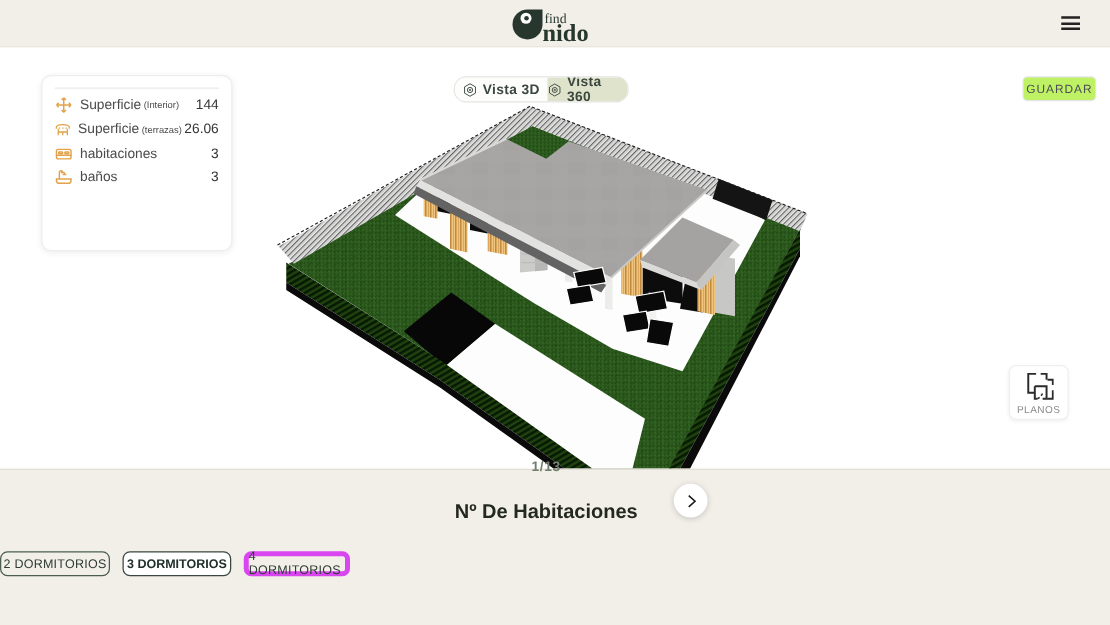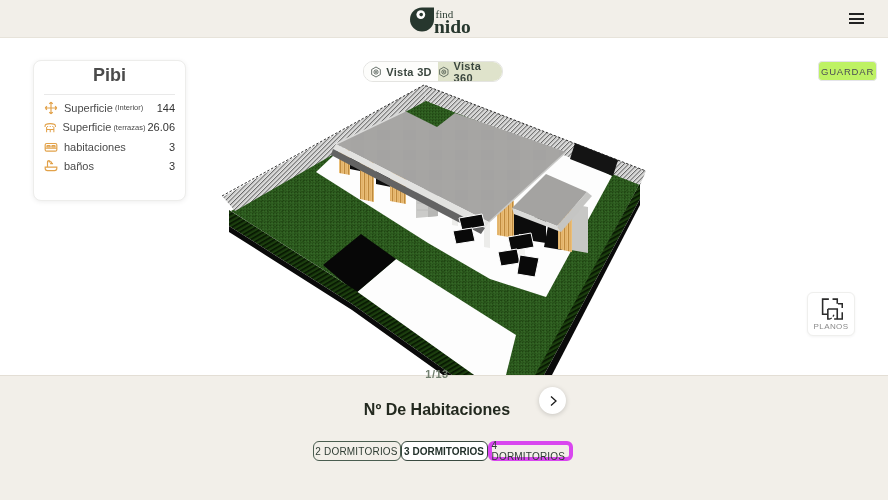--- a/index.html
+++ b/index.html
@@ -151,21 +151,20 @@
 
 <polygon points="498,252 517,249 520,263 501,266" fill="#090909"></polygon>
 
 <polygon points="520,255 539,258 535,277 517,274" fill="#090909"></polygon>
 </g>
 </svg>
 
 <div style="position:absolute;left:33px;top:60px;width:153px;height:141px;background:#fff;
   border:1px solid #ededeb;border-radius:8px;box-shadow:0 1px 5px rgba(0,0,0,0.07)">
 
-  <div style="text-align:center;padding-top:5px;font-size:18px;line-height:19px;font-weight:bold;color:#4b4b4b">Pibi</div>
 
 
   <div style="margin:9px 10px 0;border-top:1px solid #e9e9e9"></div>
 
   <div style="display:flex;align-items:center;margin:6px 10px 0;height:13.5px">
     <svg width="14" height="14" viewBox="0 0 24 24" fill="none" stroke="#e2a24a" stroke-width="2">
         <path d="M12 2v20M2 12h20M12 2l-3 3M12 2l3 3M12 22l-3-3M12 22l3-3M2 12l3-3M2 12l3 3M22 12l-3-3M22 12l-3 3"></path>
       </svg>
     <span style="font-size:11px;color:#4a4a4a;margin-left:6px">Superficie</span>
     <span style="font-size:7.5px;color:#4a4a4a;margin-left:2px">(Interior)</span>
@@ -250,21 +249,21 @@
 <div style="position:absolute;left:0;top:401px;width:874px;text-align:center;
   font-size:16px;font-weight:bold;color:#23291f">Nº De Habitaciones</div>
 
 <div style="position:absolute;left:539px;top:387px;width:27px;height:27px;border-radius:50%;
   background:#fff;box-shadow:0 1px 5px rgba(0,0,0,0.18);display:flex;align-items:center;justify-content:center">
   <svg width="12" height="12" viewBox="0 0 24 24" fill="none" stroke="#1c1c1c" stroke-width="2.6">
       <path d="M8 3l10 9-10 9"></path>
     </svg>
 </div>
 
-<div style="position:absolute;left:0;top:441px;width:885px;display:flex;justify-content:center;">
+<div style="position:absolute;left:0;top:441px;width:885px;display:flex;gap:10px">
 
   <div style="width:88px;height:20px;border:1px solid #4a5d50;border-radius:6px;
     display:flex;align-items:center;justify-content:center">
     <span style="font-size:10px;color:#2e3c33;letter-spacing:0.2px">2 DORMITORIOS</span>
   </div>
 
   <div style="width:87px;height:20px;border:1.5px solid #39493f;border-radius:6px;background:#fff;
     display:flex;align-items:center;justify-content:center">
     <span style="font-size:10px;font-weight:bold;color:#22302a;letter-spacing:0px">3 DORMITORIOS</span>
   </div>

